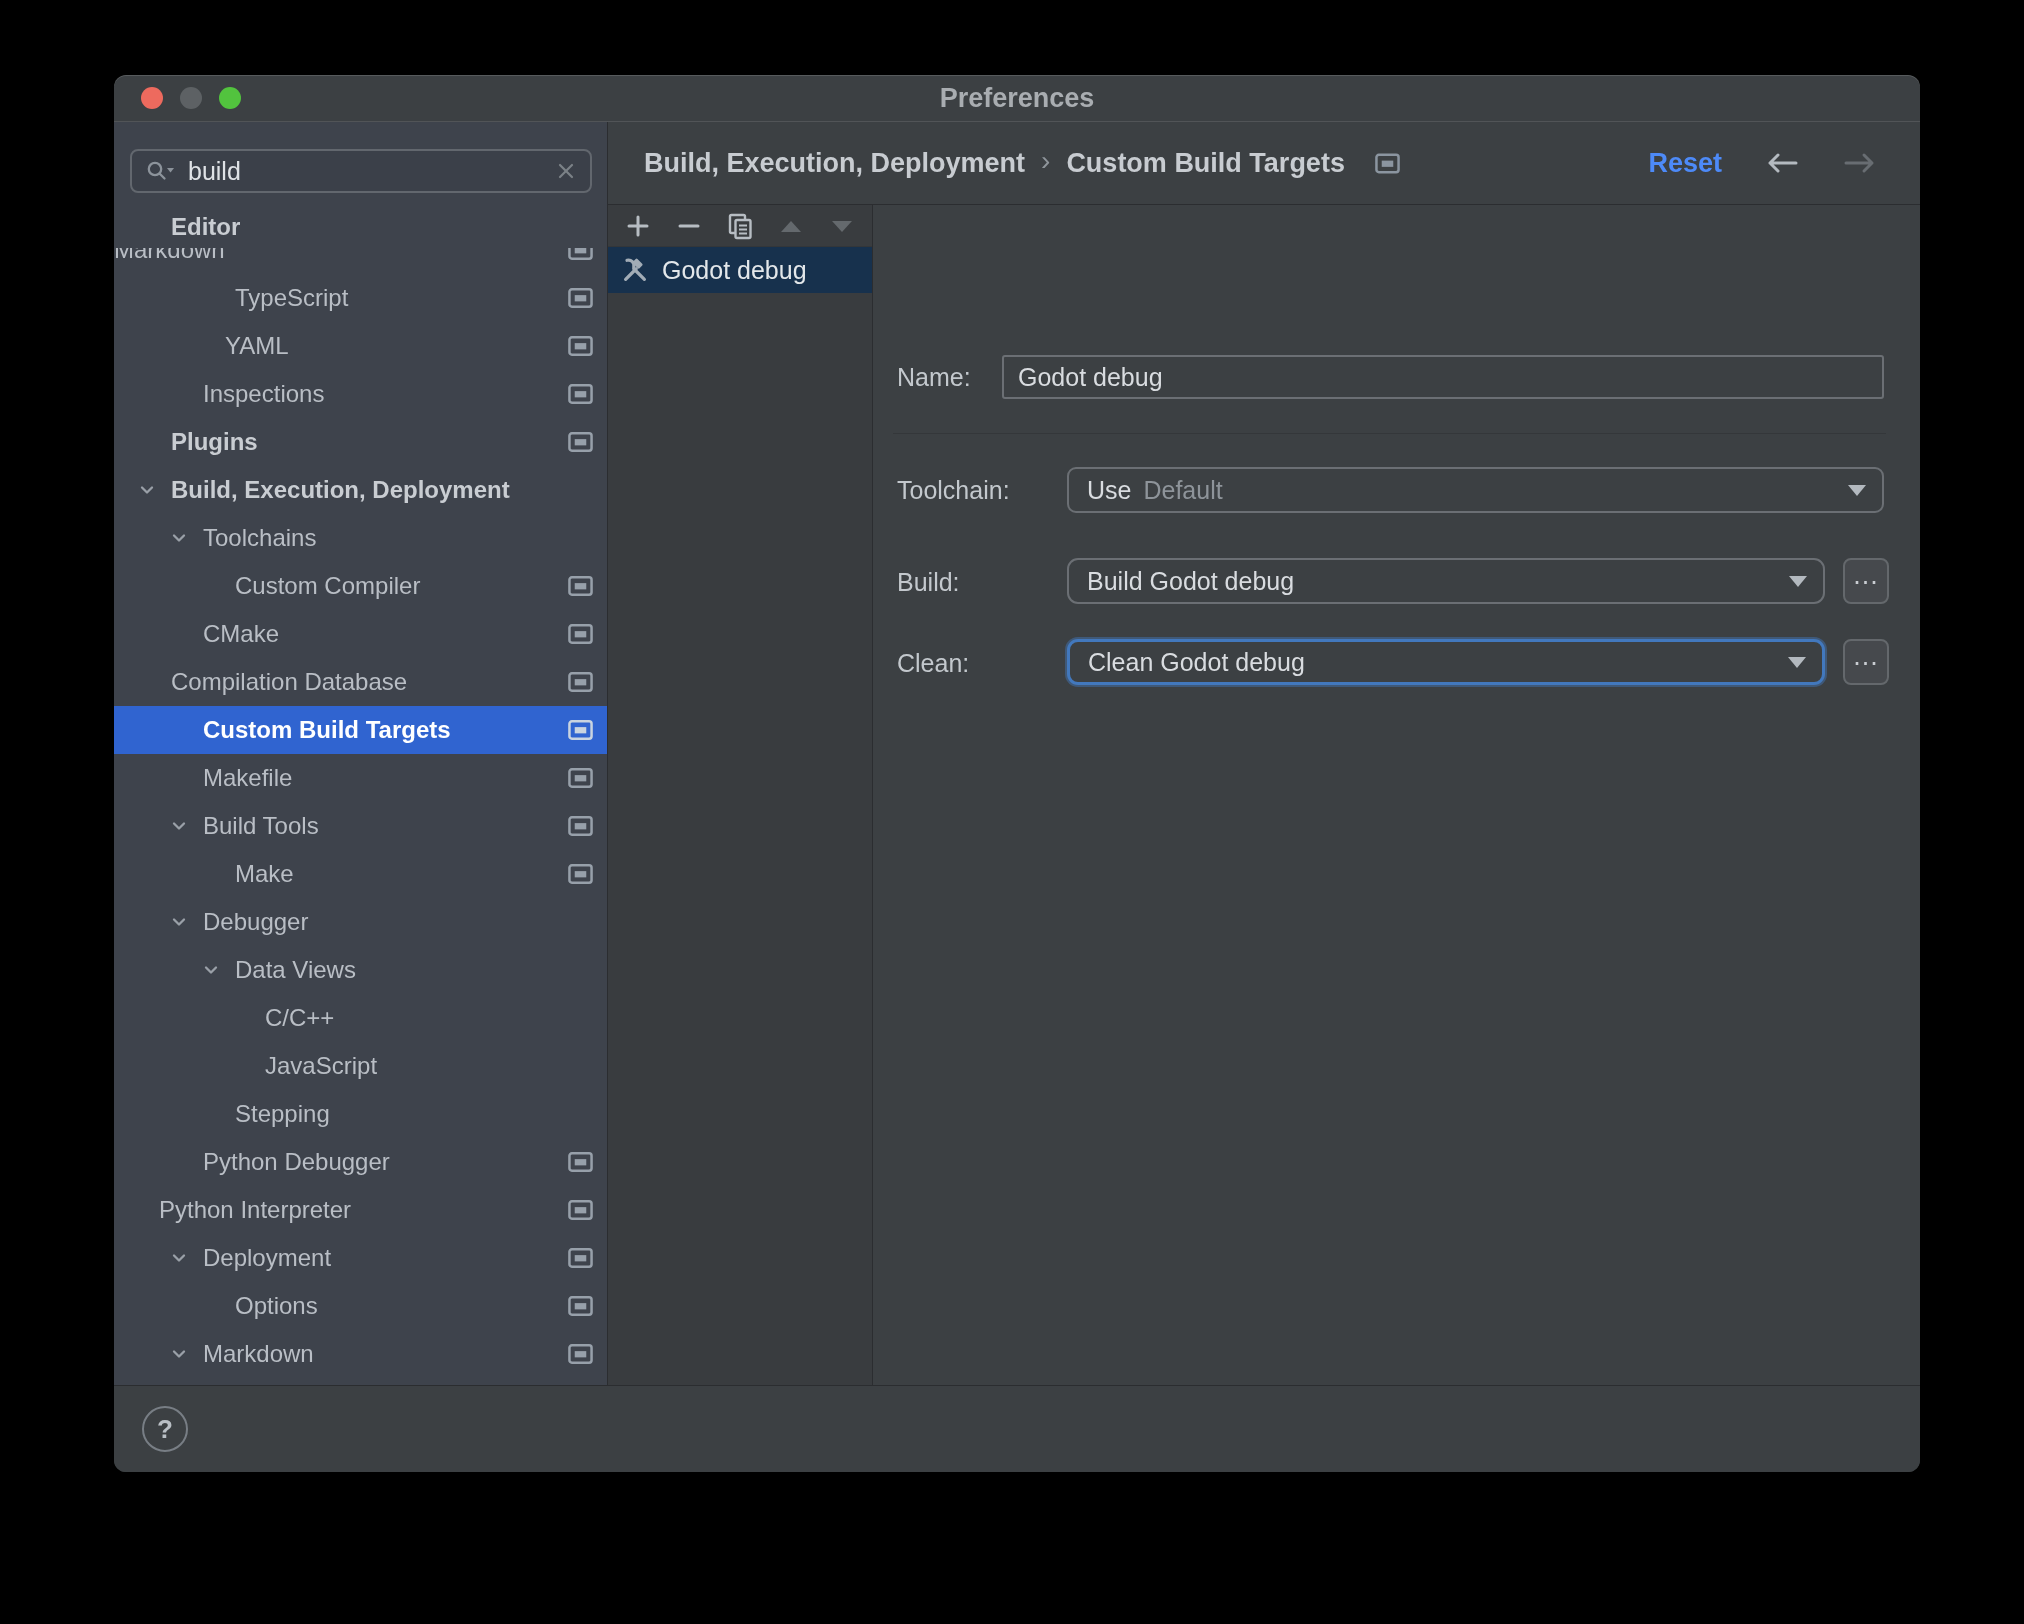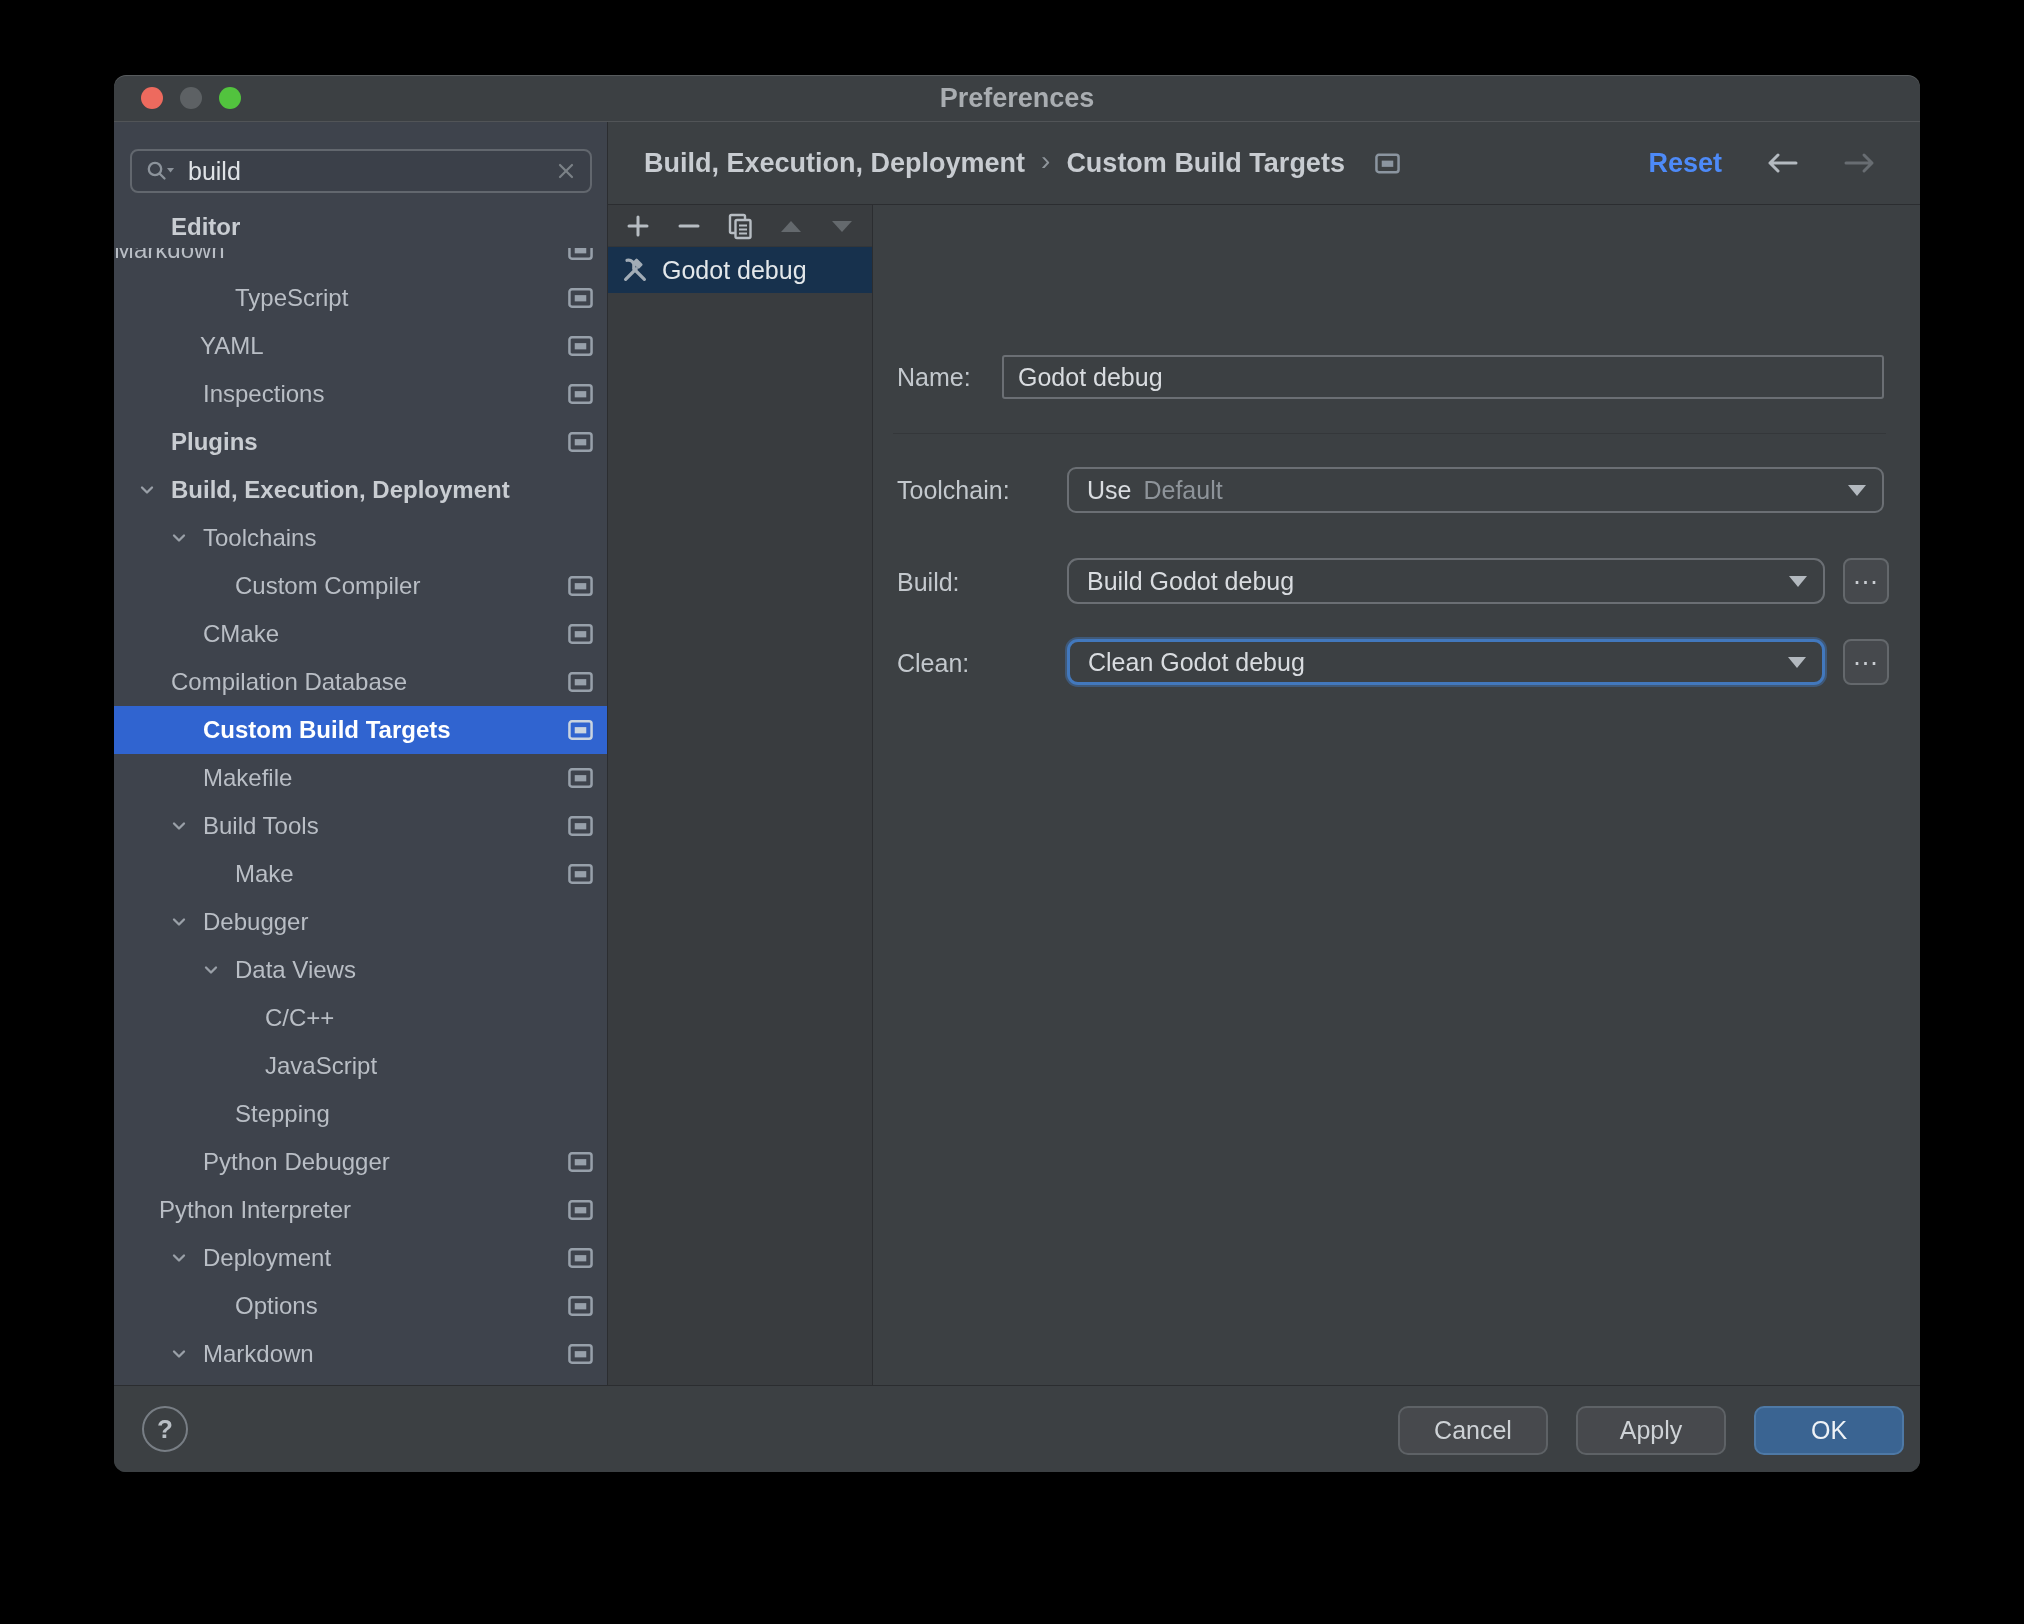--- a/index.html
+++ b/index.html
@@ -145,21 +145,21 @@
           </div>
           <div class="tree-row" style="padding-left: 121px;">
             <span>TypeScript</span>
             <span class="ind">
               <svg width="25" height="21" viewBox="0 0 26 21">
                 <rect x="1.5" y="1.5" width="23" height="18" rx="2.5" fill="none" stroke="currentColor" stroke-width="2.6"></rect>
                 <rect x="7" y="7.5" width="12" height="6.5" fill="currentColor"></rect>
               </svg>
             </span>
           </div>
-          <div class="tree-row" style="padding-left: 86px; align-items: center;">
+          <div class="tree-row" style="padding-left: 111px; align-items: center;">
             <span>YAML</span>
             <span class="ind">
               <svg width="25" height="21" viewBox="0 0 26 21">
                 <rect x="1.5" y="1.5" width="23" height="18" rx="2.5" fill="none" stroke="currentColor" stroke-width="2.6"></rect>
                 <rect x="7" y="7.5" width="12" height="6.5" fill="currentColor"></rect>
               </svg>
             </span>
           </div>
           <div class="tree-row" style="padding-left: 89px;">
             <span>Inspections</span>
@@ -474,20 +474,15 @@
 
         </div>
       </div>
     </div>
   </div>
 
   <div class="footer">
     <div class="helpbtn">
       <span>?</span>
     </div>
-    <div class="btnrow">
-      <div class="btn">Cancel</div>
-      <div class="btn">Apply</div>
-      <div class="btn primary">OK</div>
-    </div>
   </div>
 
 </div>
 
 </body></html>

